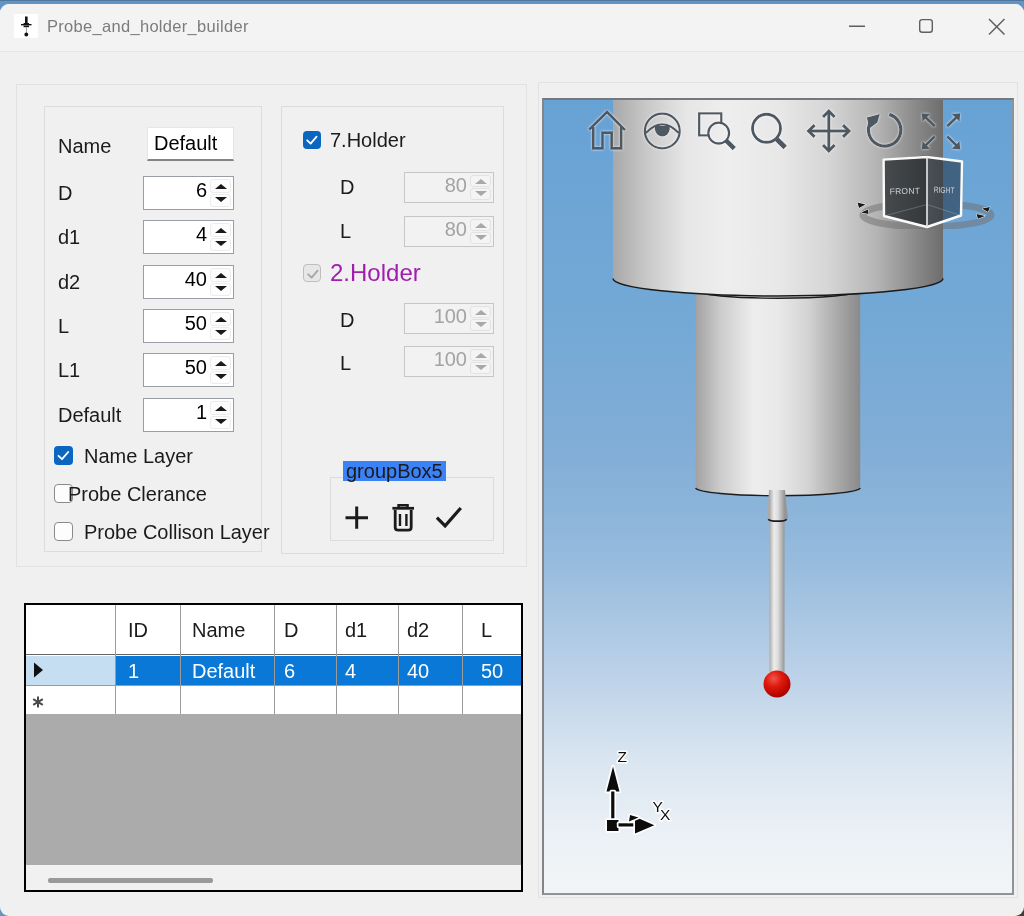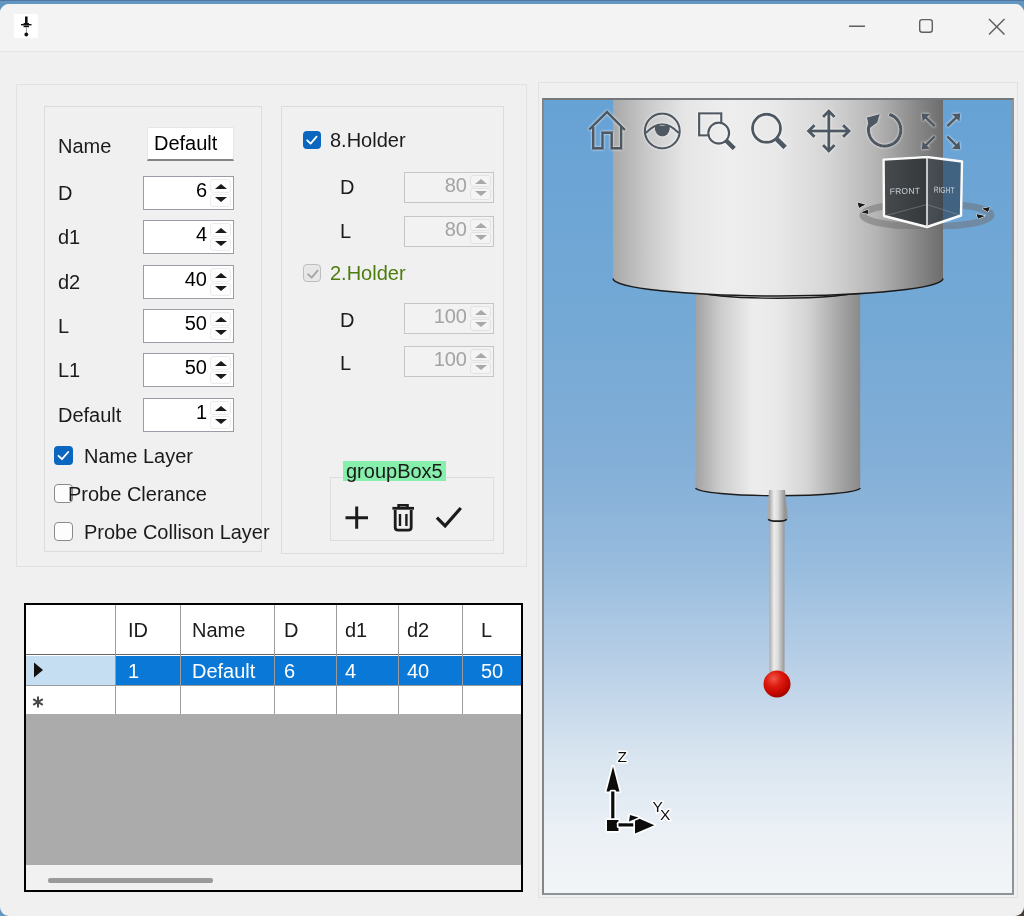--- a/index.html
+++ b/index.html
@@ -2,21 +2,21 @@
 <html><head>
 <meta charset="utf-8">
 <style>
 *{margin:0;padding:0;box-sizing:border-box}
 html,body{width:1024px;height:916px;overflow:hidden;background:#6195c2;font-family:"Liberation Sans",sans-serif}
 .win{position:absolute;left:0;top:4px;width:1024px;height:912px;background:#f0f0f0;border-radius:9px 9px 9px 9px;overflow:hidden}
 .tbar{position:absolute;left:0;top:0;width:1024px;height:48px;background:#f3f3f3;border-bottom:1px solid #e5e5e5}
 .title{position:absolute;left:47px;top:13px;font-size:16.5px;letter-spacing:0.3px;color:#7c7c7c;white-space:nowrap}
 .appico{position:absolute;left:14px;top:10px;width:24px;height:24px;background:#fff}
 .lbl{position:absolute;font-size:20px;color:#1b1b1b;line-height:20px;white-space:nowrap}
-.glbl{position:absolute;font-size:20px;color:#4d7c0f;line-height:20px;white-space:nowrap}
+.glbl{position:absolute;font-size:24px;color:#a21caf;line-height:20px;white-space:nowrap}
 .panel{position:absolute;border:1px solid #e2e2e2}
 .gbox{position:absolute;border:1px solid #dcdcdc}
 .spin{position:absolute;background:#fff;border:1px solid #999da6;width:91px;height:34px}
 .sv{position:absolute;right:26px;top:3px;font-size:20px;line-height:20px;color:#000}
 .sb{position:absolute;right:2px;top:2px;bottom:2px;width:21px}
 .bu,.bd{position:absolute;left:0;right:0;height:13.5px;background:#fdfdfd;border:1px solid #ececec;border-radius:3px}
 .bu{top:0}.bd{bottom:0}
 .tu{position:absolute;left:50%;top:50%;transform:translate(-50%,-42%);width:0;height:0;border-left:6px solid transparent;border-right:6px solid transparent;border-bottom:5.5px solid #1a1a1a}
 .td{position:absolute;left:50%;top:50%;transform:translate(-50%,-58%);width:0;height:0;border-left:6px solid transparent;border-right:6px solid transparent;border-top:5.5px solid #1a1a1a}
 .spin.dis{background:#f2f2f2;border-color:#c6c6c6;width:90px;height:31px}
@@ -40,20 +40,21 @@
   <div class="appico">
    <svg width="24" height="24">
     <rect x="11" y="2.5" width="2.6" height="7" fill="#111"></rect>
     <rect x="9.6" y="9" width="5.4" height="2" fill="#111"></rect>
     <rect x="7" y="10" width="10.5" height="1.4" fill="#111"></rect>
     <rect x="9.6" y="11.6" width="5.4" height="1.6" fill="#111"></rect>
     <rect x="11.9" y="13.2" width="1" height="6.6" fill="#999"></rect>
     <circle cx="12.3" cy="20.5" r="1.9" fill="#111"></circle>
    </svg>
   </div>
+  <div class="title">Probe_and_holder_builder</div>
   <svg style="position:absolute;left:840px;top:0" width="184" height="48">
    <line x1="9" y1="22.3" x2="25" y2="22.3" stroke="#5f5f5f" stroke-width="1.6"></line>
    <rect x="79.7" y="15.6" width="12.6" height="12.6" rx="2.5" fill="none" stroke="#5f5f5f" stroke-width="1.4"></rect>
    <line x1="149" y1="15" x2="164.5" y2="30.5" stroke="#5f5f5f" stroke-width="1.5"></line>
    <line x1="164.5" y1="15" x2="149" y2="30.5" stroke="#5f5f5f" stroke-width="1.5"></line>
   </svg>
  </div>
  <div class="panel" style="left:16px;top:80px;width:511px;height:483px"></div>
  <div class="gbox" style="left:44px;top:102px;width:218px;height:446px"></div>
  <div class="gbox" style="left:281px;top:102px;width:223px;height:448px"></div>
@@ -136,21 +137,21 @@
       </svg></div>
  <div class="lbl" style="left:84px;top:442px">Name Layer</div>
  <div class="cb cboff" style="left:54px;top:480px"></div>
  <div class="lbl" style="left:68px;top:480px">Probe Clerance</div>
  <div class="cb cboff" style="left:54px;top:518px"></div>
  <div class="lbl" style="left:84px;top:518px">Probe Collison Layer</div>
 
  <div class="cb cbon" style="left:303px;top:127px;width:18px;height:18px"><svg width="18" height="18">
         <path d="M4.2,9.3 L7.6,12.6 L13.6,5.6" stroke="#fff" stroke-width="1.8" fill="none" stroke-linecap="round" stroke-linejoin="round"></path>
       </svg></div>
- <div class="lbl" style="left:330px;top:126px">8.Holder</div>
+ <div class="lbl" style="left:330px;top:126px">7.Holder</div>
  <div class="lbl" style="left:340px;top:173px">D</div>
  <div class="spin dis" style="left:404px;top:168px">
       <div class="sv">80</div>
       <div class="sb">
         <div class="bu">
           <i class="tu"></i>
         </div>
         <div class="bd">
           <i class="td"></i>
         </div>
@@ -190,21 +191,21 @@
       <div class="sb">
         <div class="bu">
           <i class="tu"></i>
         </div>
         <div class="bd">
           <i class="td"></i>
         </div>
       </div>
     </div>
  <div class="gbox" style="left:330px;top:473px;width:164px;height:64px"></div>
- <div class="lbl" style="left:343px;top:457px;background:#86efac;padding:0 3px">groupBox5</div>
+ <div class="lbl" style="left:343px;top:457px;background:#3b82f6;padding:0 3px">groupBox5</div>
  <svg style="position:absolute;left:340px;top:498px" width="130" height="40">
   <path d="M5.5,15.7 H28 M16.7,4.6 V26.8" stroke="#1b1b1b" stroke-width="3"></path>
   <path d="M52.4,6.3 H74" stroke="#1b1b1b" stroke-width="2.8"></path>
   <path d="M58.6,5 V3.3 H67.5 V5" stroke="#1b1b1b" stroke-width="2.6" fill="none"></path>
   <path d="M55.2,8 V25.3 Q55.2,28.2 58.2,28.2 H68.2 Q71.2,28.2 71.2,25.3 V8" stroke="#1b1b1b" stroke-width="2.8" fill="none"></path>
   <path d="M60,12 V24 M66.4,12 V24" stroke="#1b1b1b" stroke-width="2.4"></path>
   <path d="M96.9,15.6 L105.1,23.8 L120.8,6" stroke="#1b1b1b" stroke-width="3.2" fill="none"></path>
  </svg>
  <div style="position:absolute;left:24px;top:599px;width:499px;height:289px;border:2px solid #000;background:#fff">
   <div style="position:absolute;left:0;top:0;width:495px;height:50px;border-bottom:1px solid #646464"></div>

